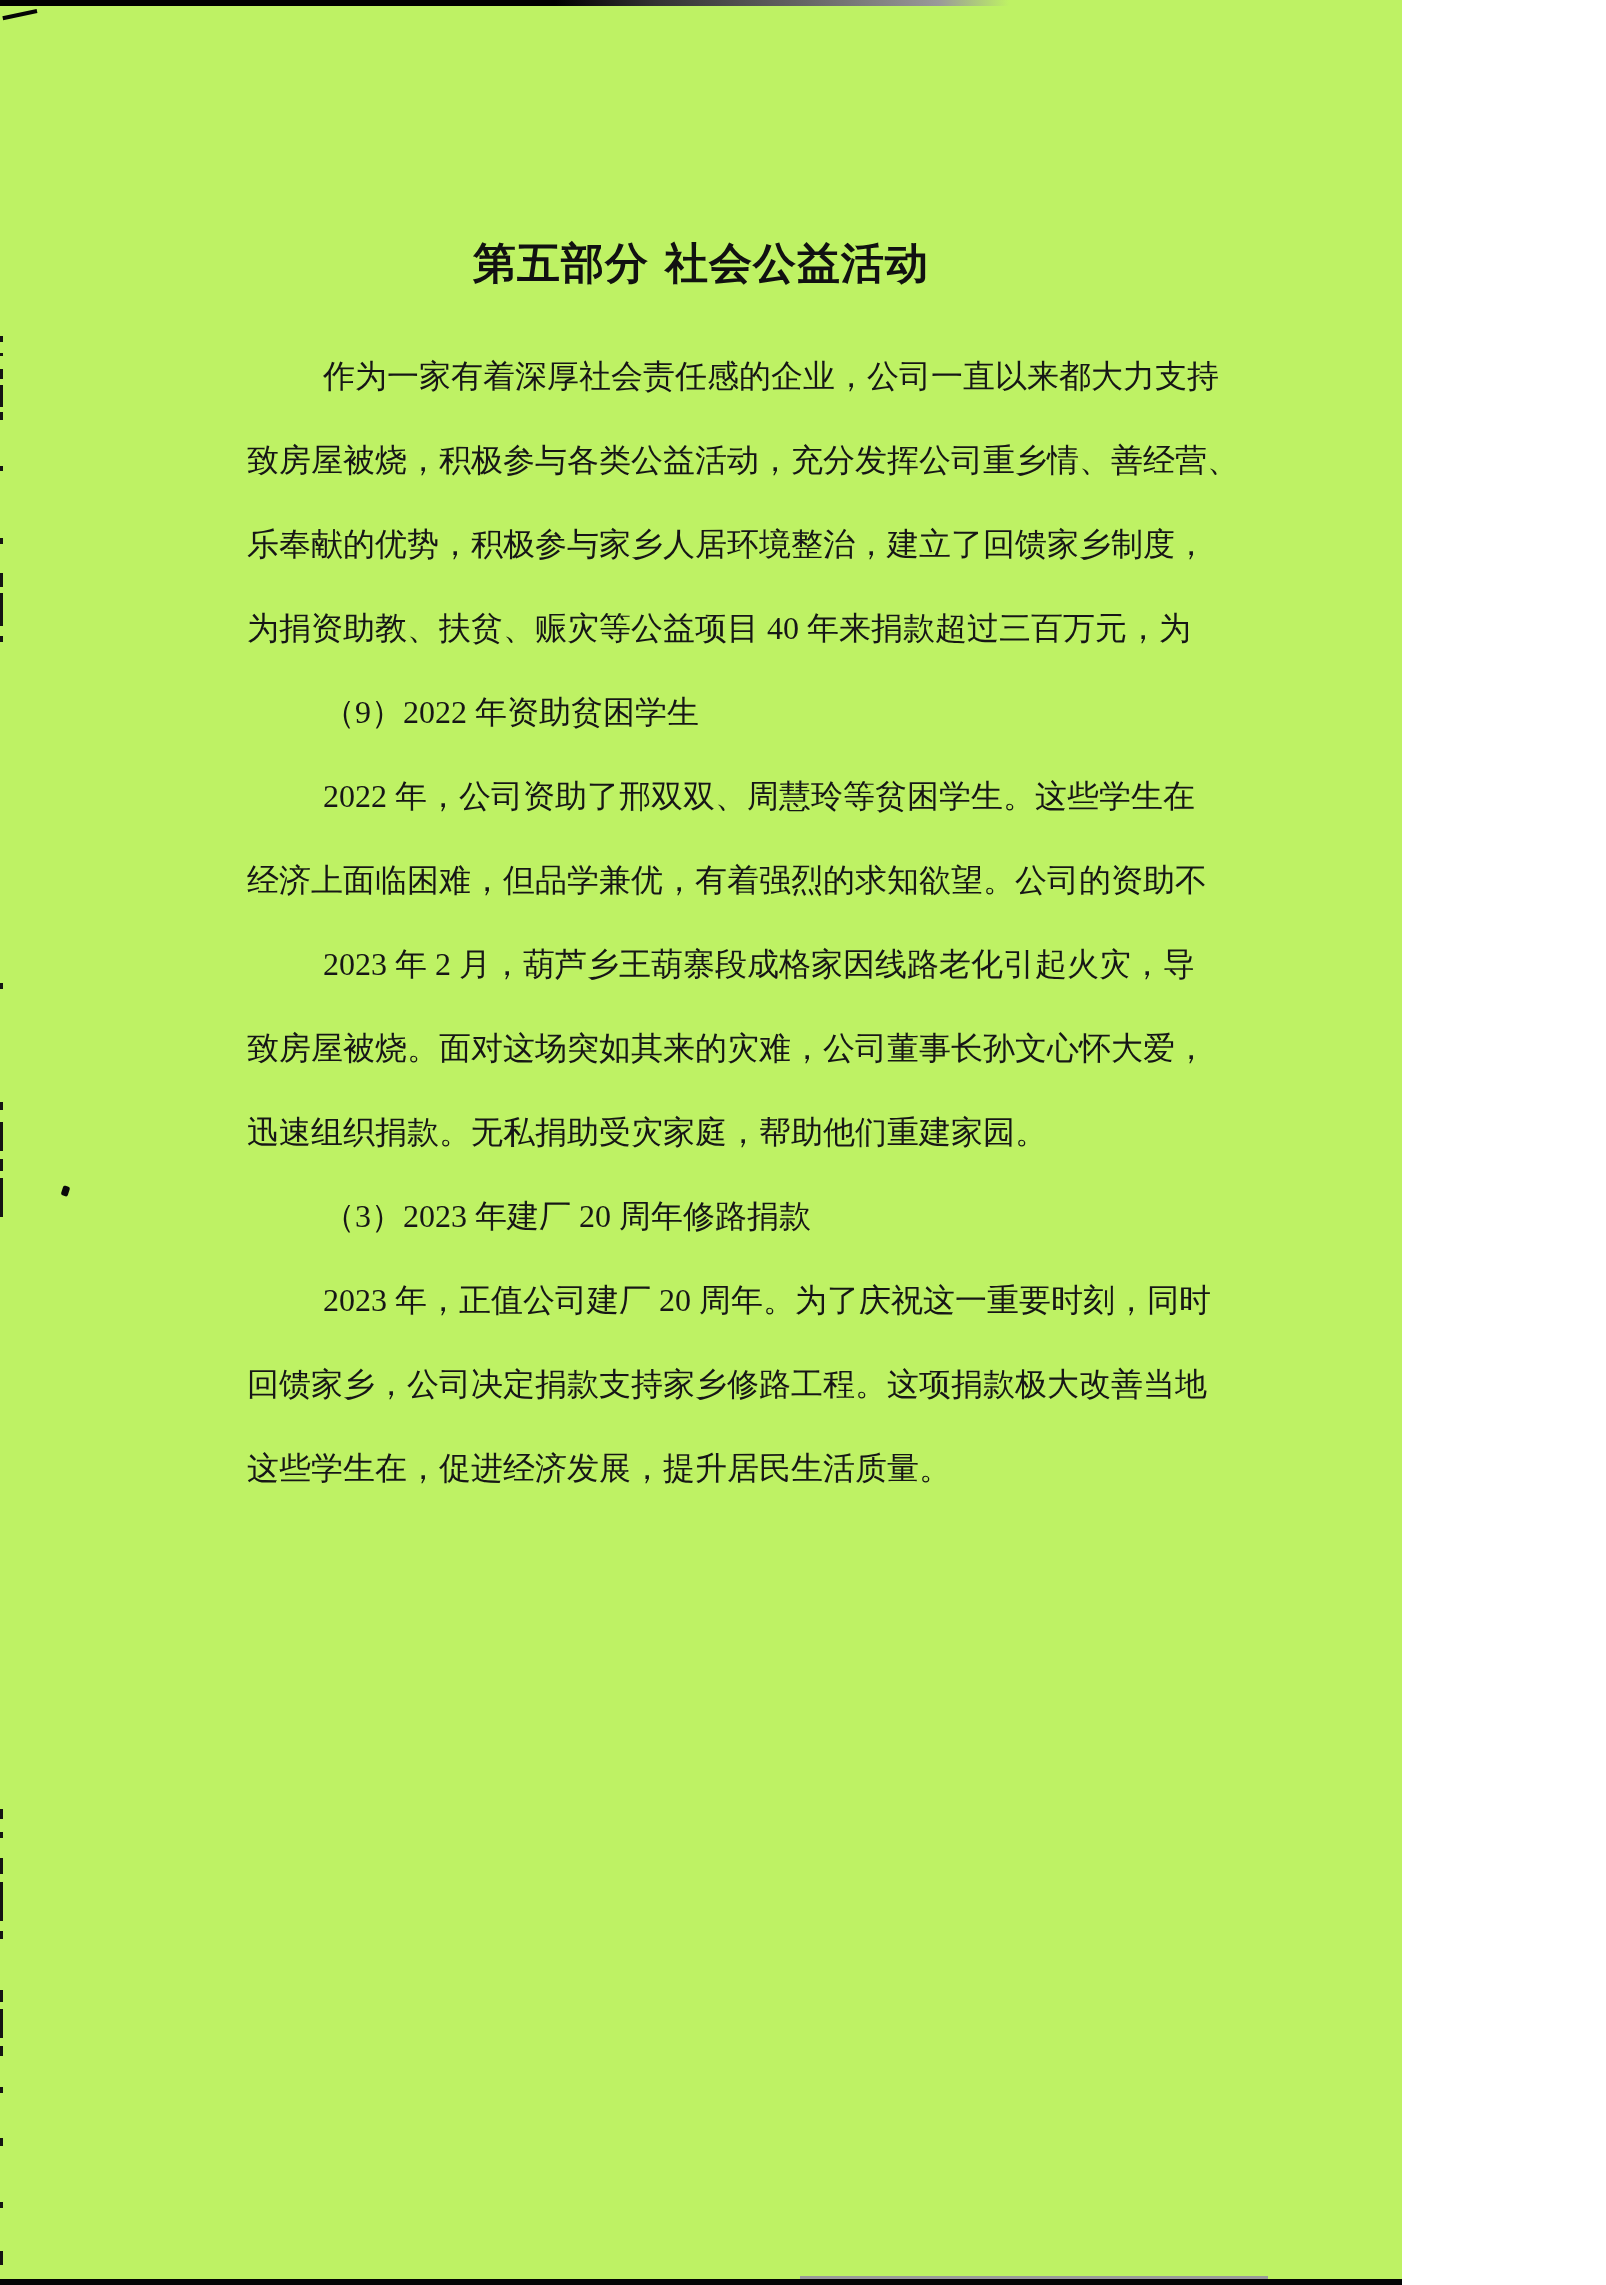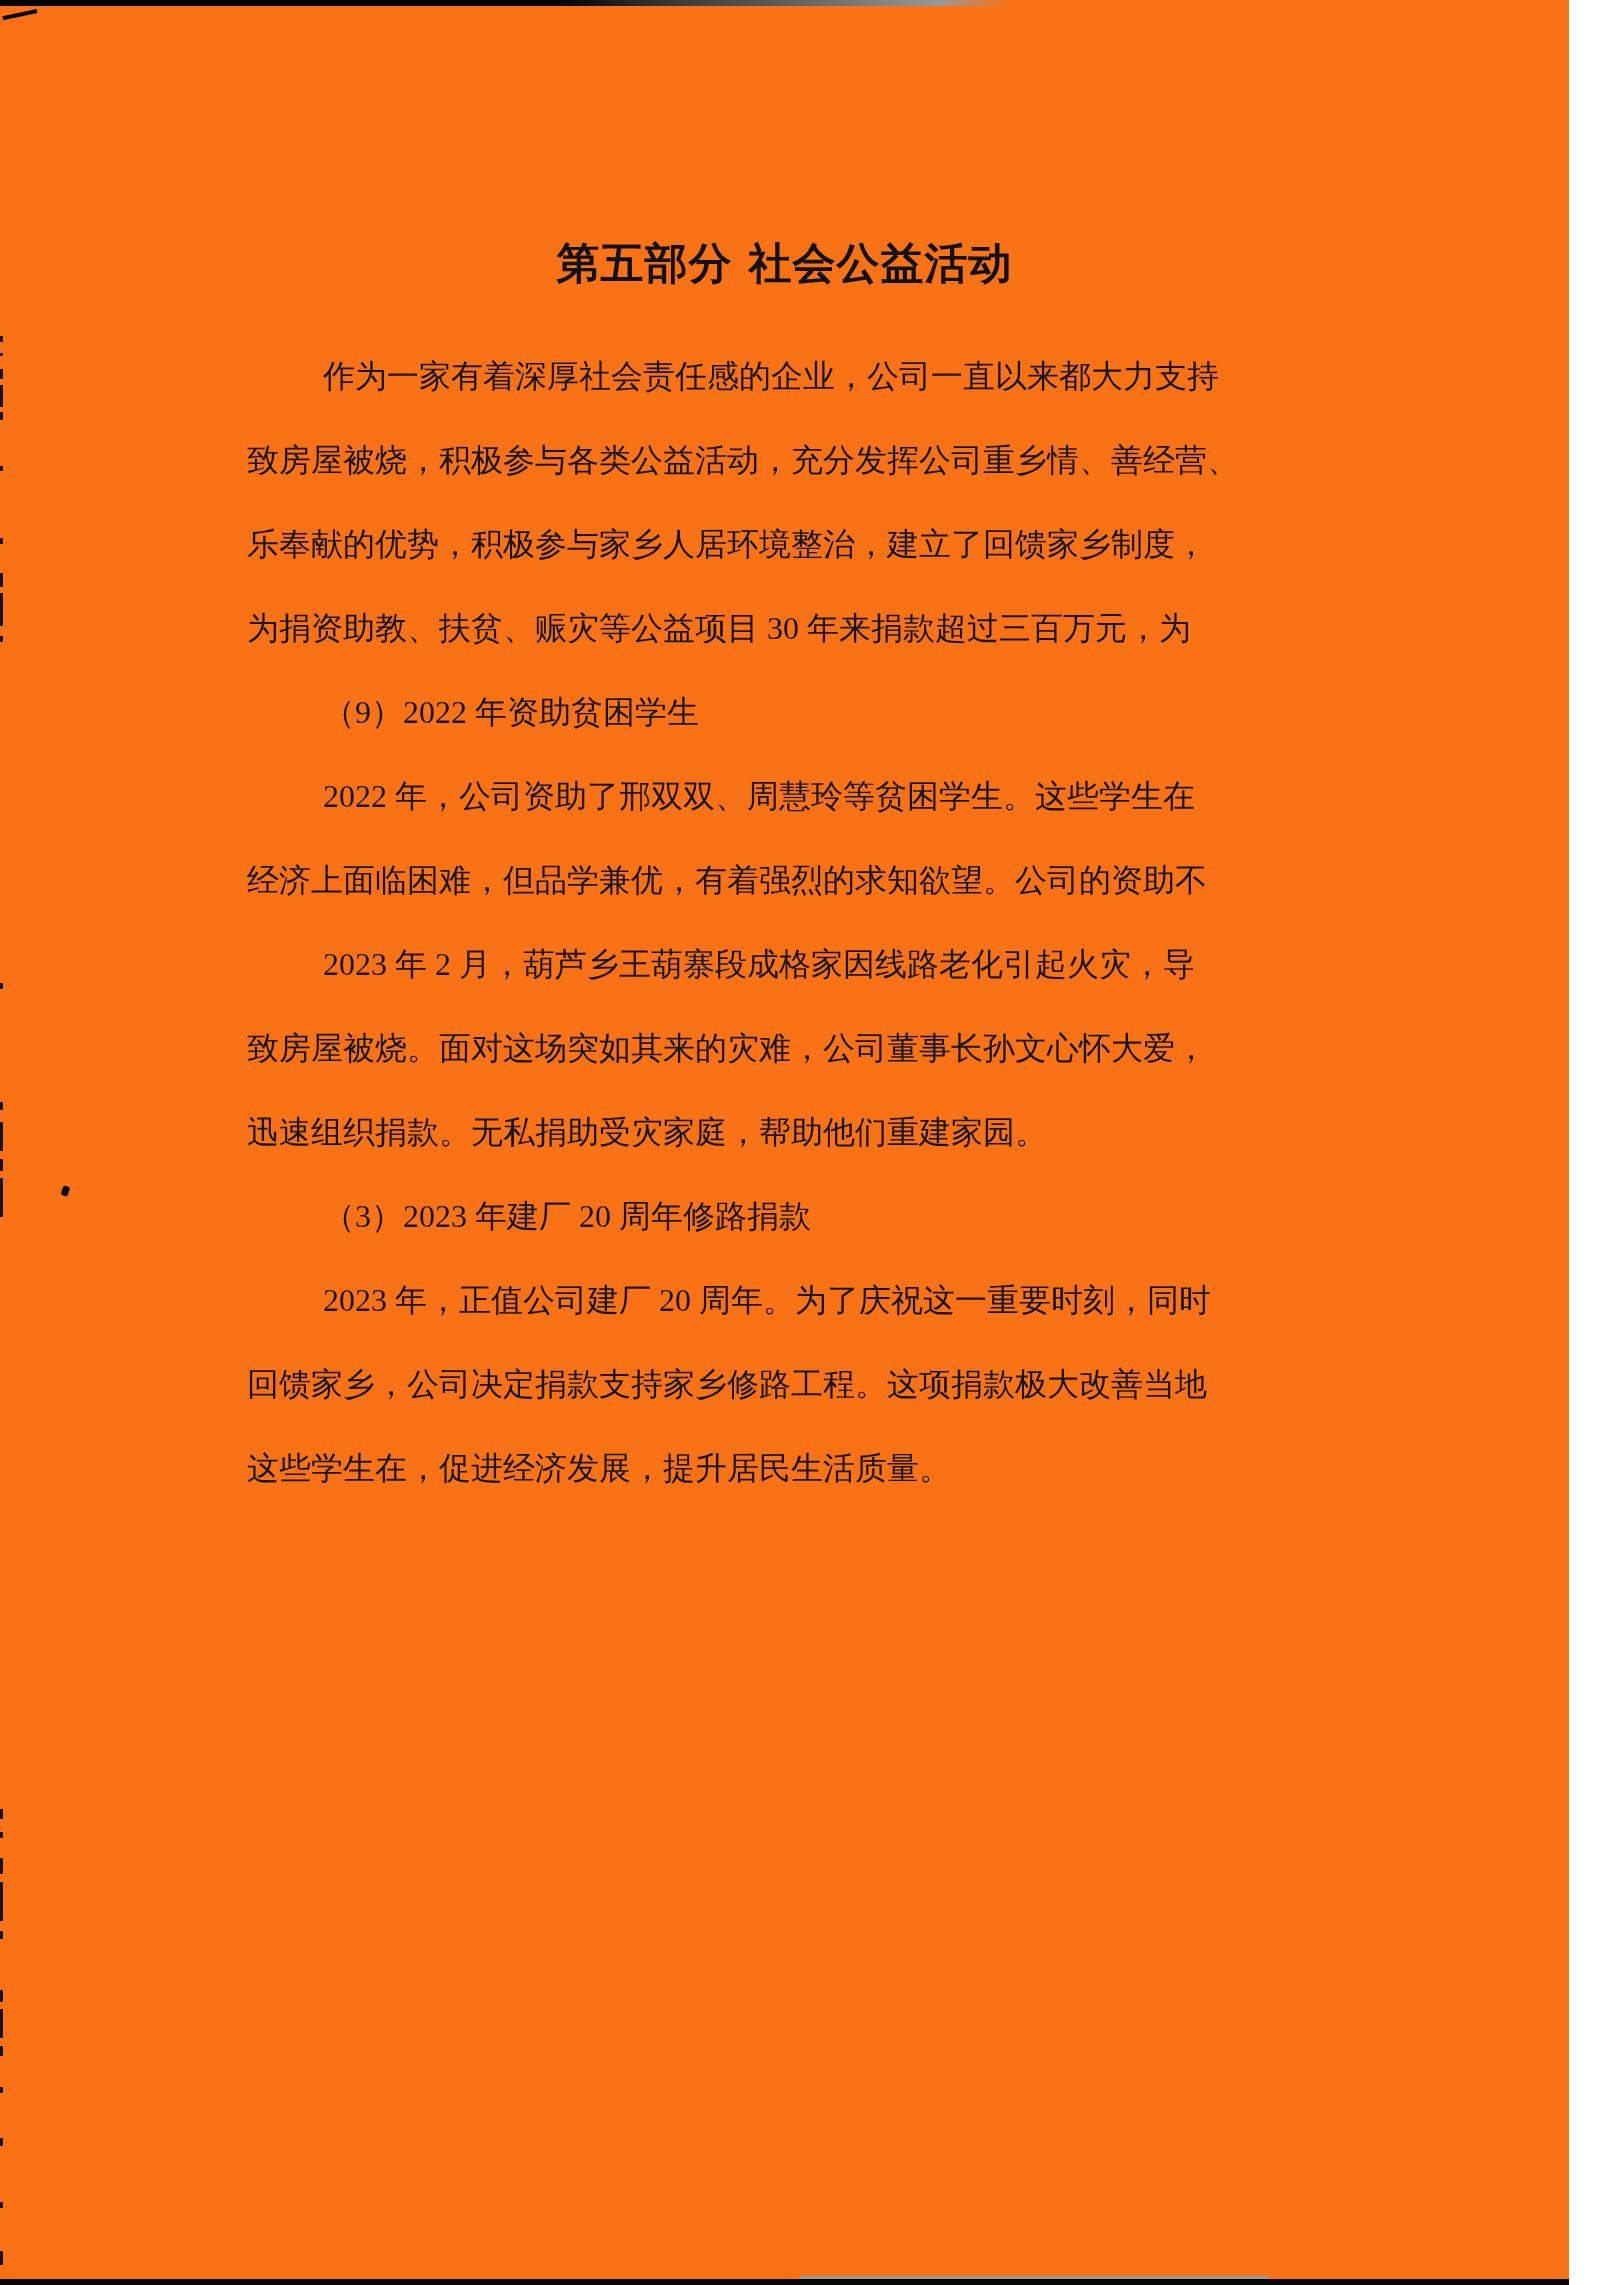--- a/index.html
+++ b/index.html
@@ -2,23 +2,23 @@
 <html><head>
 <meta charset="utf-8">
 <style>
   html, body {
     margin: 0;
     padding: 0;
     background: #ffffff;
   }
   .page {
     position: relative;
-    width: 1569px;
+    width: 1402px;
     height: 2286px;
-    background: #f97316;
+    background: #bef264;
     overflow: hidden;
     font-family: "Liberation Serif", "DejaVu Serif", serif;
     color: #161616;
   }
 
   
   .scan-top-line {
     position: absolute;
     left: 0; top: 0;
     width: 1009px; height: 5.9px;
@@ -131,21 +131,21 @@
   <div class="edge-dash" style="top:2251px;height:13.7px"></div>
 
   <div class="ink-dot"></div>
 
   <h1 class="doc-title">第五部分 社会公益活动</h1>
 
   <div class="doc-body">
     <div class="line indent">作为一家有着深厚社会责任感的企业，公司一直以来都大力支持</div>
     <div class="line">致房屋被烧，积极参与各类公益活动，充分发挥公司重乡情、善经营、</div>
     <div class="line">乐奉献的优势，积极参与家乡人居环境整治，建立了回馈家乡制度，</div>
-    <div class="line">为捐资助教、扶贫、赈灾等公益项目 30 年来捐款超过三百万元，为</div>
+    <div class="line">为捐资助教、扶贫、赈灾等公益项目 40 年来捐款超过三百万元，为</div>
     <div class="line indent">（9）2022 年资助贫困学生</div>
     <div class="line indent">2022 年，公司资助了邢双双、周慧玲等贫困学生。这些学生在</div>
     <div class="line">经济上面临困难，但品学兼优，有着强烈的求知欲望。公司的资助不</div>
     <div class="line indent">2023 年 2 月，葫芦乡王葫寨段成格家因线路老化引起火灾，导</div>
     <div class="line">致房屋被烧。面对这场突如其来的灾难，公司董事长孙文心怀大爱，</div>
     <div class="line">迅速组织捐款。无私捐助受灾家庭，帮助他们重建家园。</div>
     <div class="line indent">（3）2023 年建厂 20 周年修路捐款</div>
     <div class="line indent">2023 年，正值公司建厂 20 周年。为了庆祝这一重要时刻，同时</div>
     <div class="line">回馈家乡，公司决定捐款支持家乡修路工程。这项捐款极大改善当地</div>
     <div class="line">这些学生在，促进经济发展，提升居民生活质量。</div>

